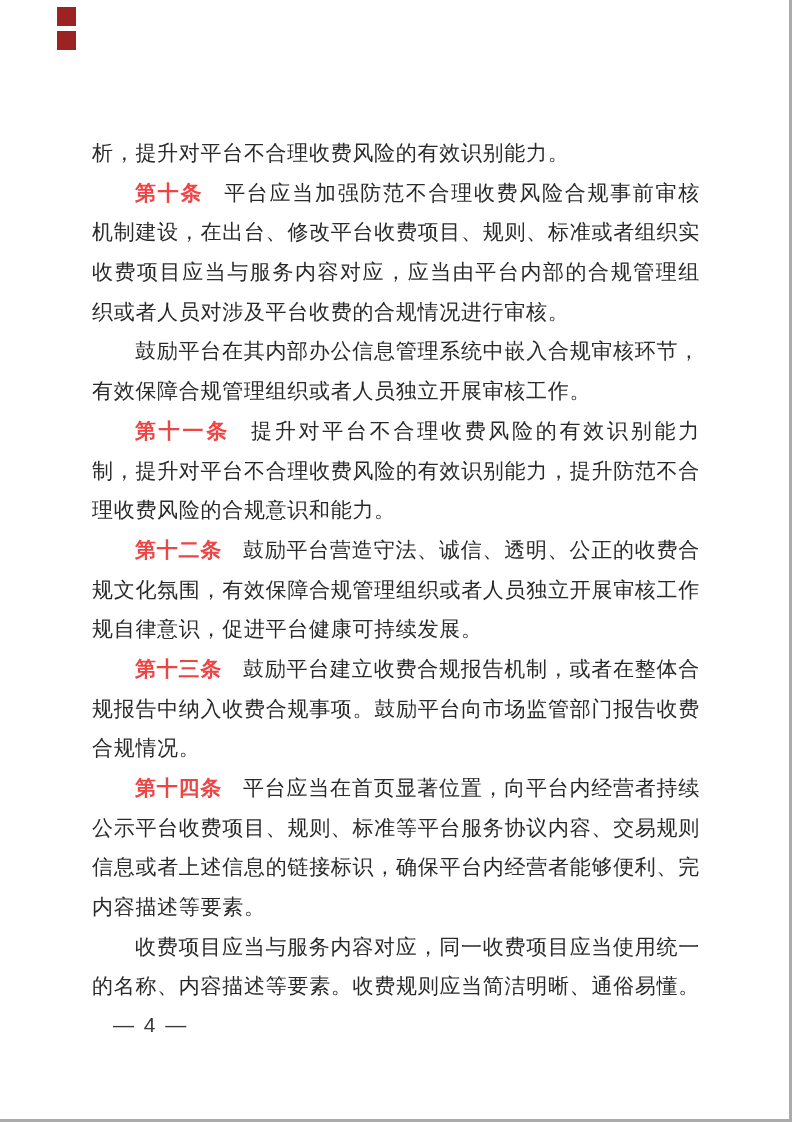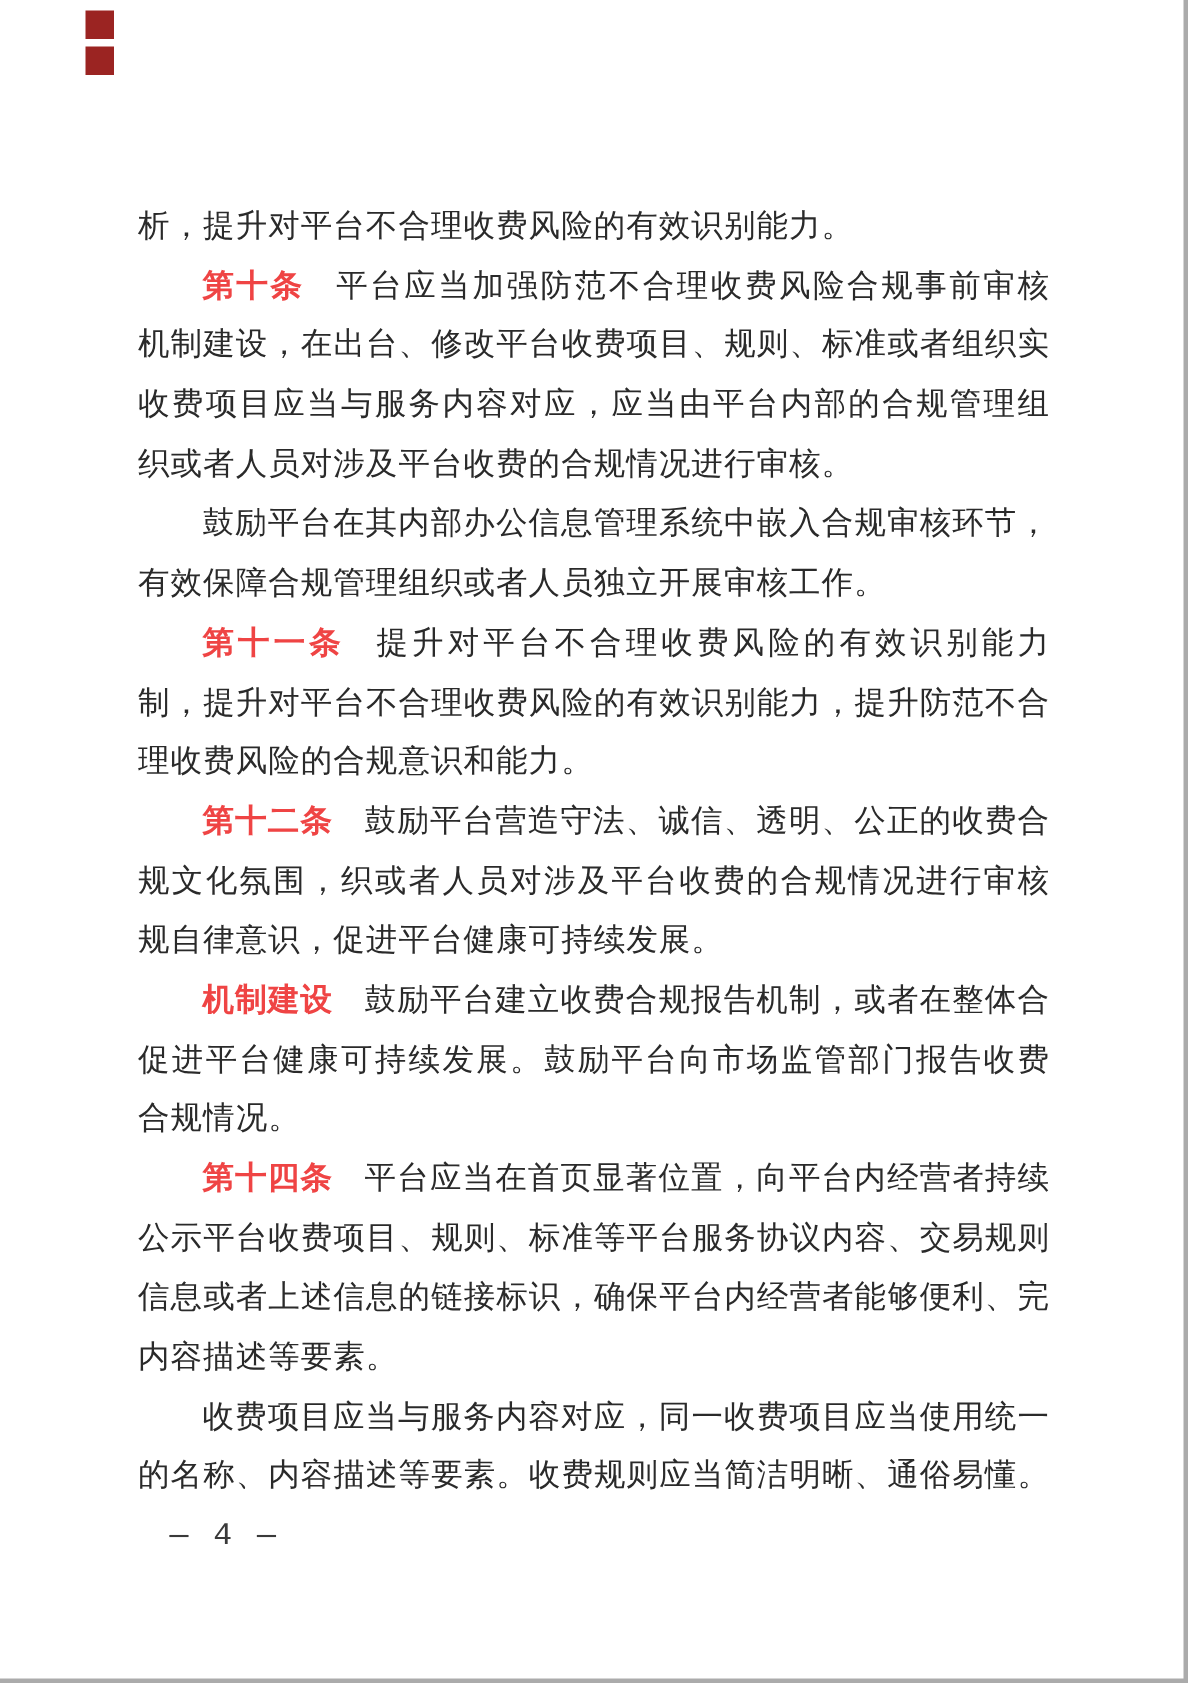--- a/index.html
+++ b/index.html
@@ -9,21 +9,21 @@
   }
   .page {
     position: relative;
     width: 792px;
     height: 1122px;
     background: var(--page-bg, #ffffff);
     border-right: 3px solid var(--edge-color, #ababab);
     border-bottom: 3px solid var(--edge-color, #ababab);
     box-sizing: border-box;
     overflow: hidden;
-    font-family: Liberation Mono, monospace;
+    font-family: Liberation Sans, sans-serif;
   }
   .stamp-marks {
     position: absolute;
     left: 57px;
     top: 7px;
     width: 20px;
   }
   .red-sq {
     width: 19px;
     height: 19px;
@@ -81,24 +81,24 @@
     <div class="line indent fill"><span class="term">第十条</span><span>平台应当加强防范不合理收费风险合规事前审核</span></div>
     <div class="line fill"><span>机制建设，在出台、修改平台收费项目、规则、标准或者组织实</span></div>
     <div class="line fill"><span>收费项目应当与服务内容对应，应当由平台内部的合规管理组</span></div>
     <div class="line"><span>织或者人员对涉及平台收费的合规情况进行审核。</span></div>
     <div class="line indent fill"><span>鼓励平台在其内部办公信息管理系统中嵌入合规审核环节，</span></div>
     <div class="line"><span>有效保障合规管理组织或者人员独立开展审核工作。</span></div>
     <div class="line indent fill"><span class="term">第十一条</span><span>提升对平台不合理收费风险的有效识别能力</span></div>
     <div class="line fill"><span>制，提升对平台不合理收费风险的有效识别能力，提升防范不合</span></div>
     <div class="line"><span>理收费风险的合规意识和能力。</span></div>
     <div class="line indent fill"><span class="term">第十二条</span><span>鼓励平台营造守法、诚信、透明、公正的收费合</span></div>
-    <div class="line fill"><span>规文化氛围，织或者人员对涉及平台收费的合规情况进行审核</span></div>
+    <div class="line fill"><span>规文化氛围，有效保障合规管理组织或者人员独立开展审核工作</span></div>
     <div class="line"><span>规自律意识，促进平台健康可持续发展。</span></div>
-    <div class="line indent fill"><span class="term">机制建设</span><span>鼓励平台建立收费合规报告机制，或者在整体合</span></div>
-    <div class="line fill"><span>促进平台健康可持续发展。鼓励平台向市场监管部门报告收费</span></div>
+    <div class="line indent fill"><span class="term">第十三条</span><span>鼓励平台建立收费合规报告机制，或者在整体合</span></div>
+    <div class="line fill"><span>规报告中纳入收费合规事项。鼓励平台向市场监管部门报告收费</span></div>
     <div class="line"><span>合规情况。</span></div>
     <div class="line indent fill"><span class="term">第十四条</span><span>平台应当在首页显著位置，向平台内经营者持续</span></div>
     <div class="line fill"><span>公示平台收费项目、规则、标准等平台服务协议内容、交易规则</span></div>
     <div class="line fill"><span>信息或者上述信息的链接标识，确保平台内经营者能够便利、完</span></div>
     <div class="line"><span>内容描述等要素。</span></div>
     <div class="line indent fill"><span>收费项目应当与服务内容对应，同一收费项目应当使用统一</span></div>
     <div class="line fill"><span>的名称、内容描述等要素。收费规则应当简洁明晰、通俗易懂。</span></div>
   </div>
 
   <div class="pageno">— 4 —</div>

